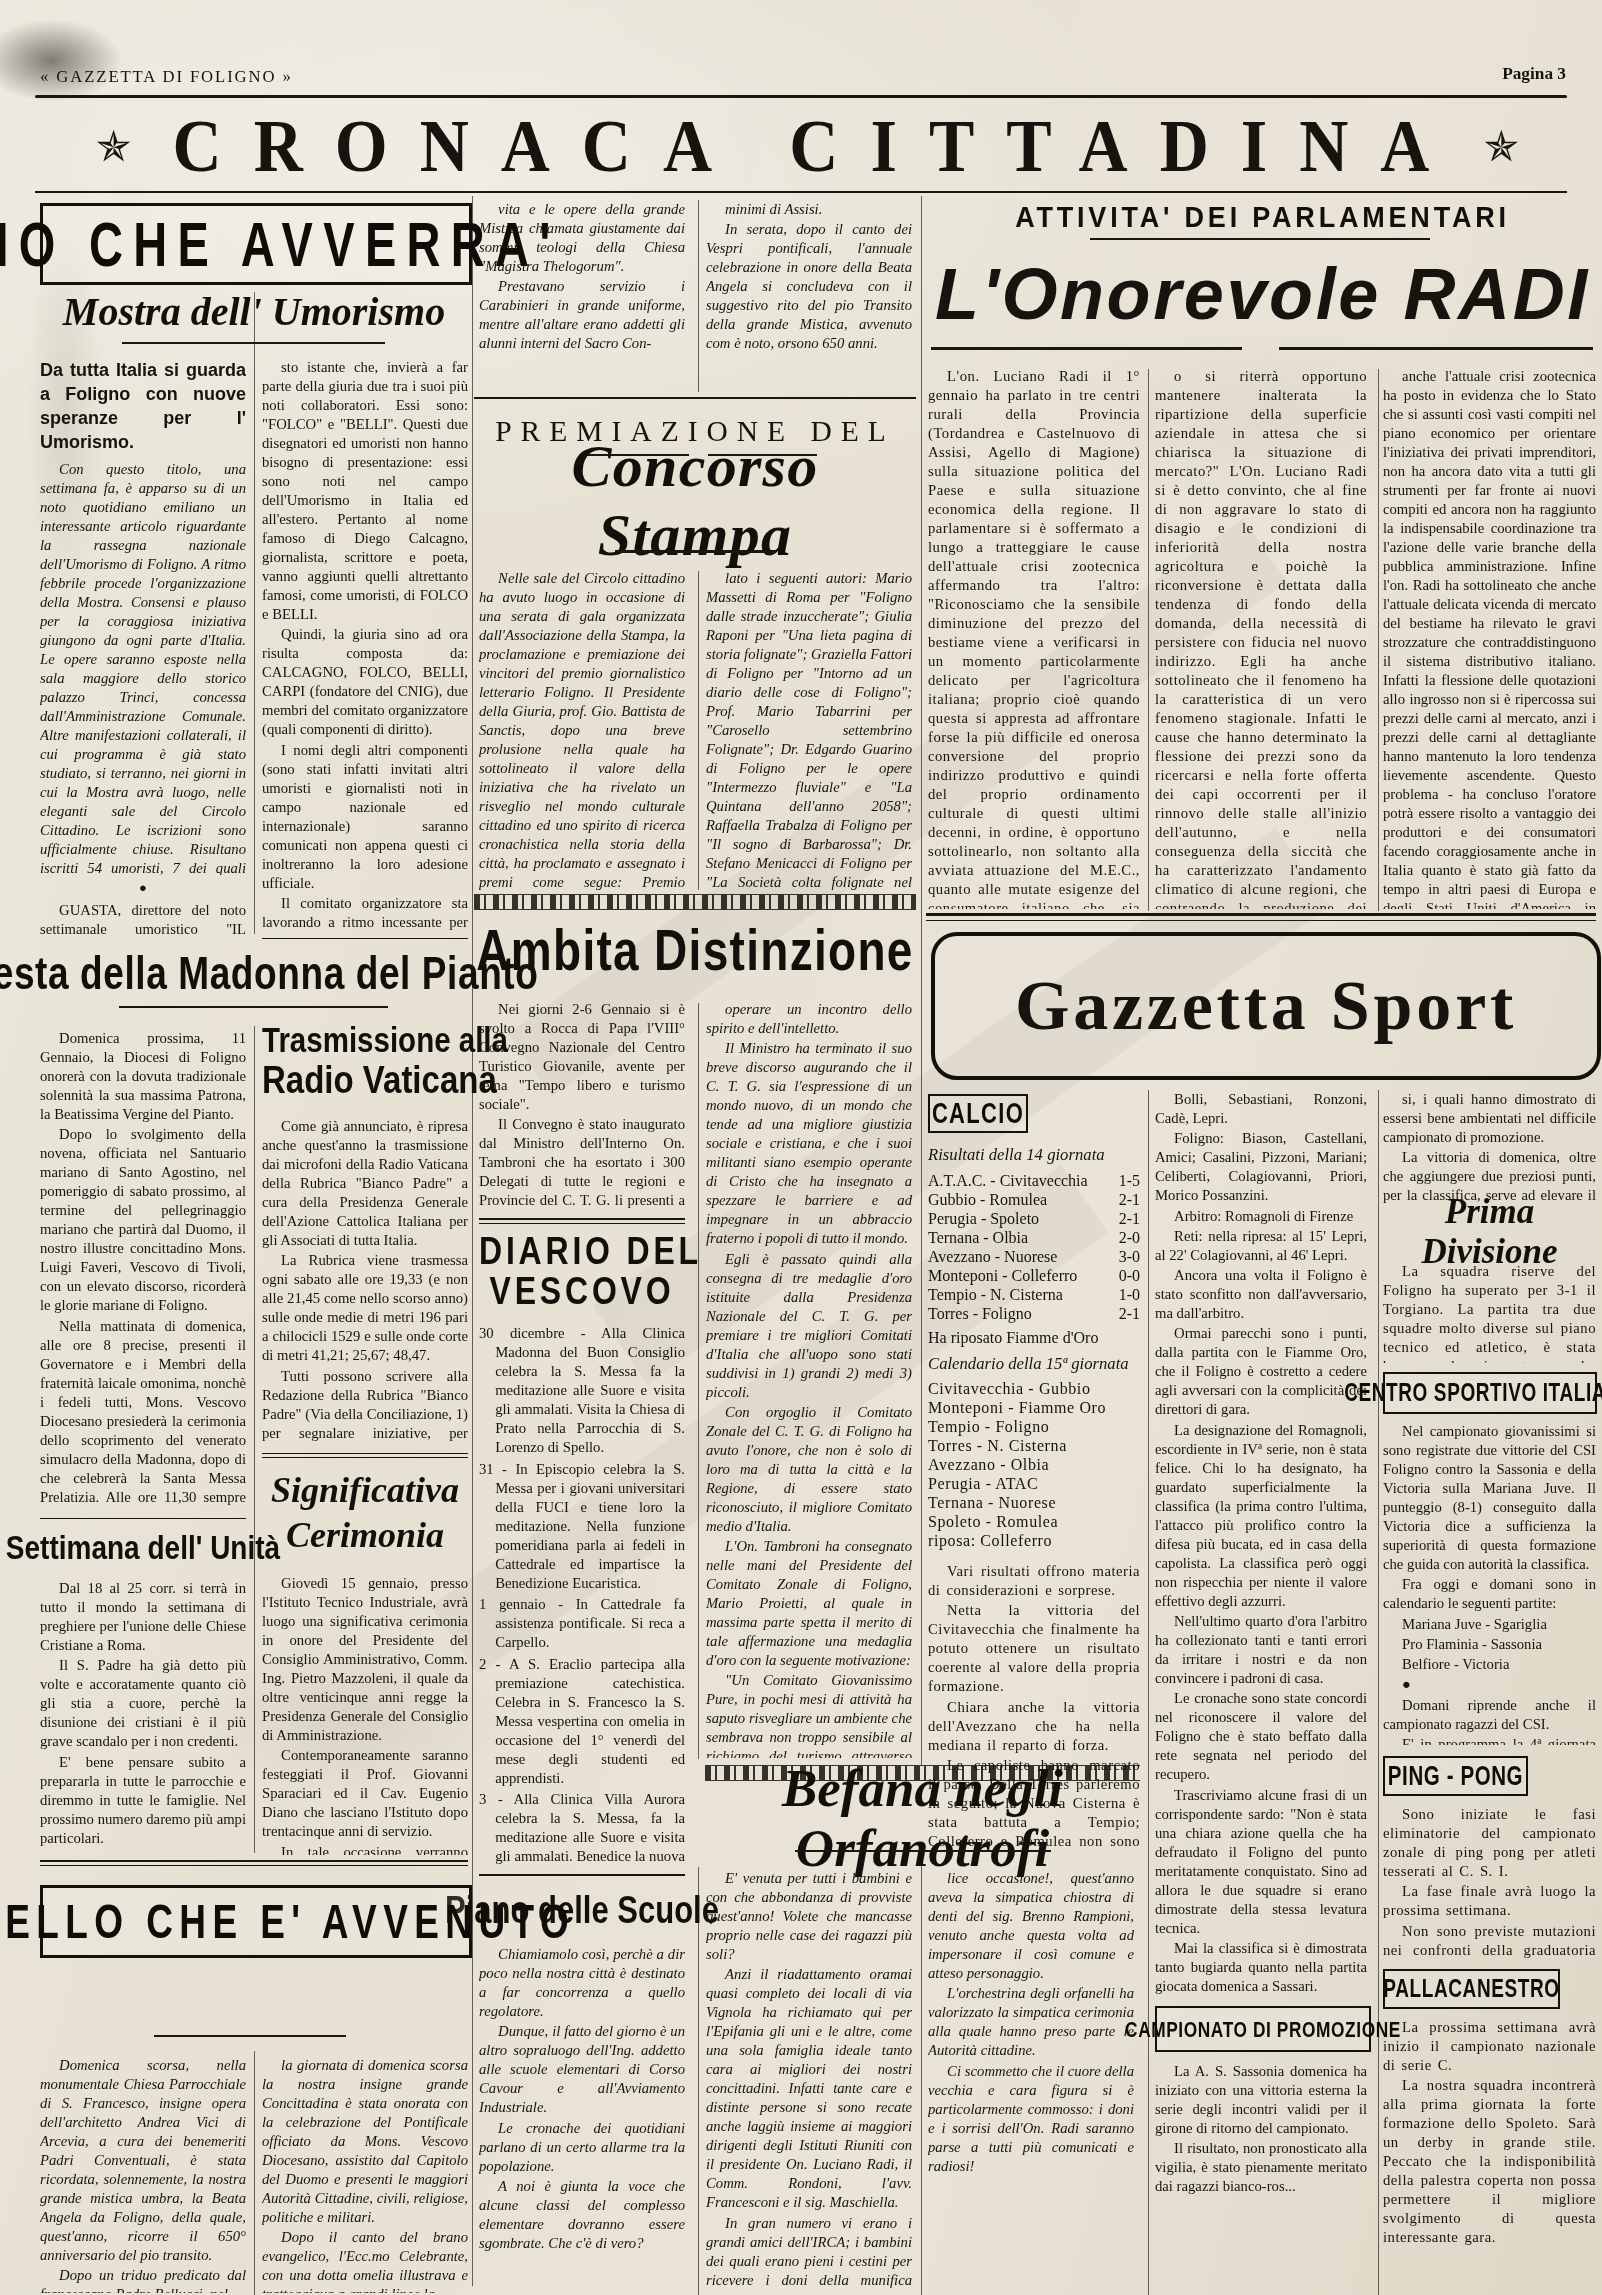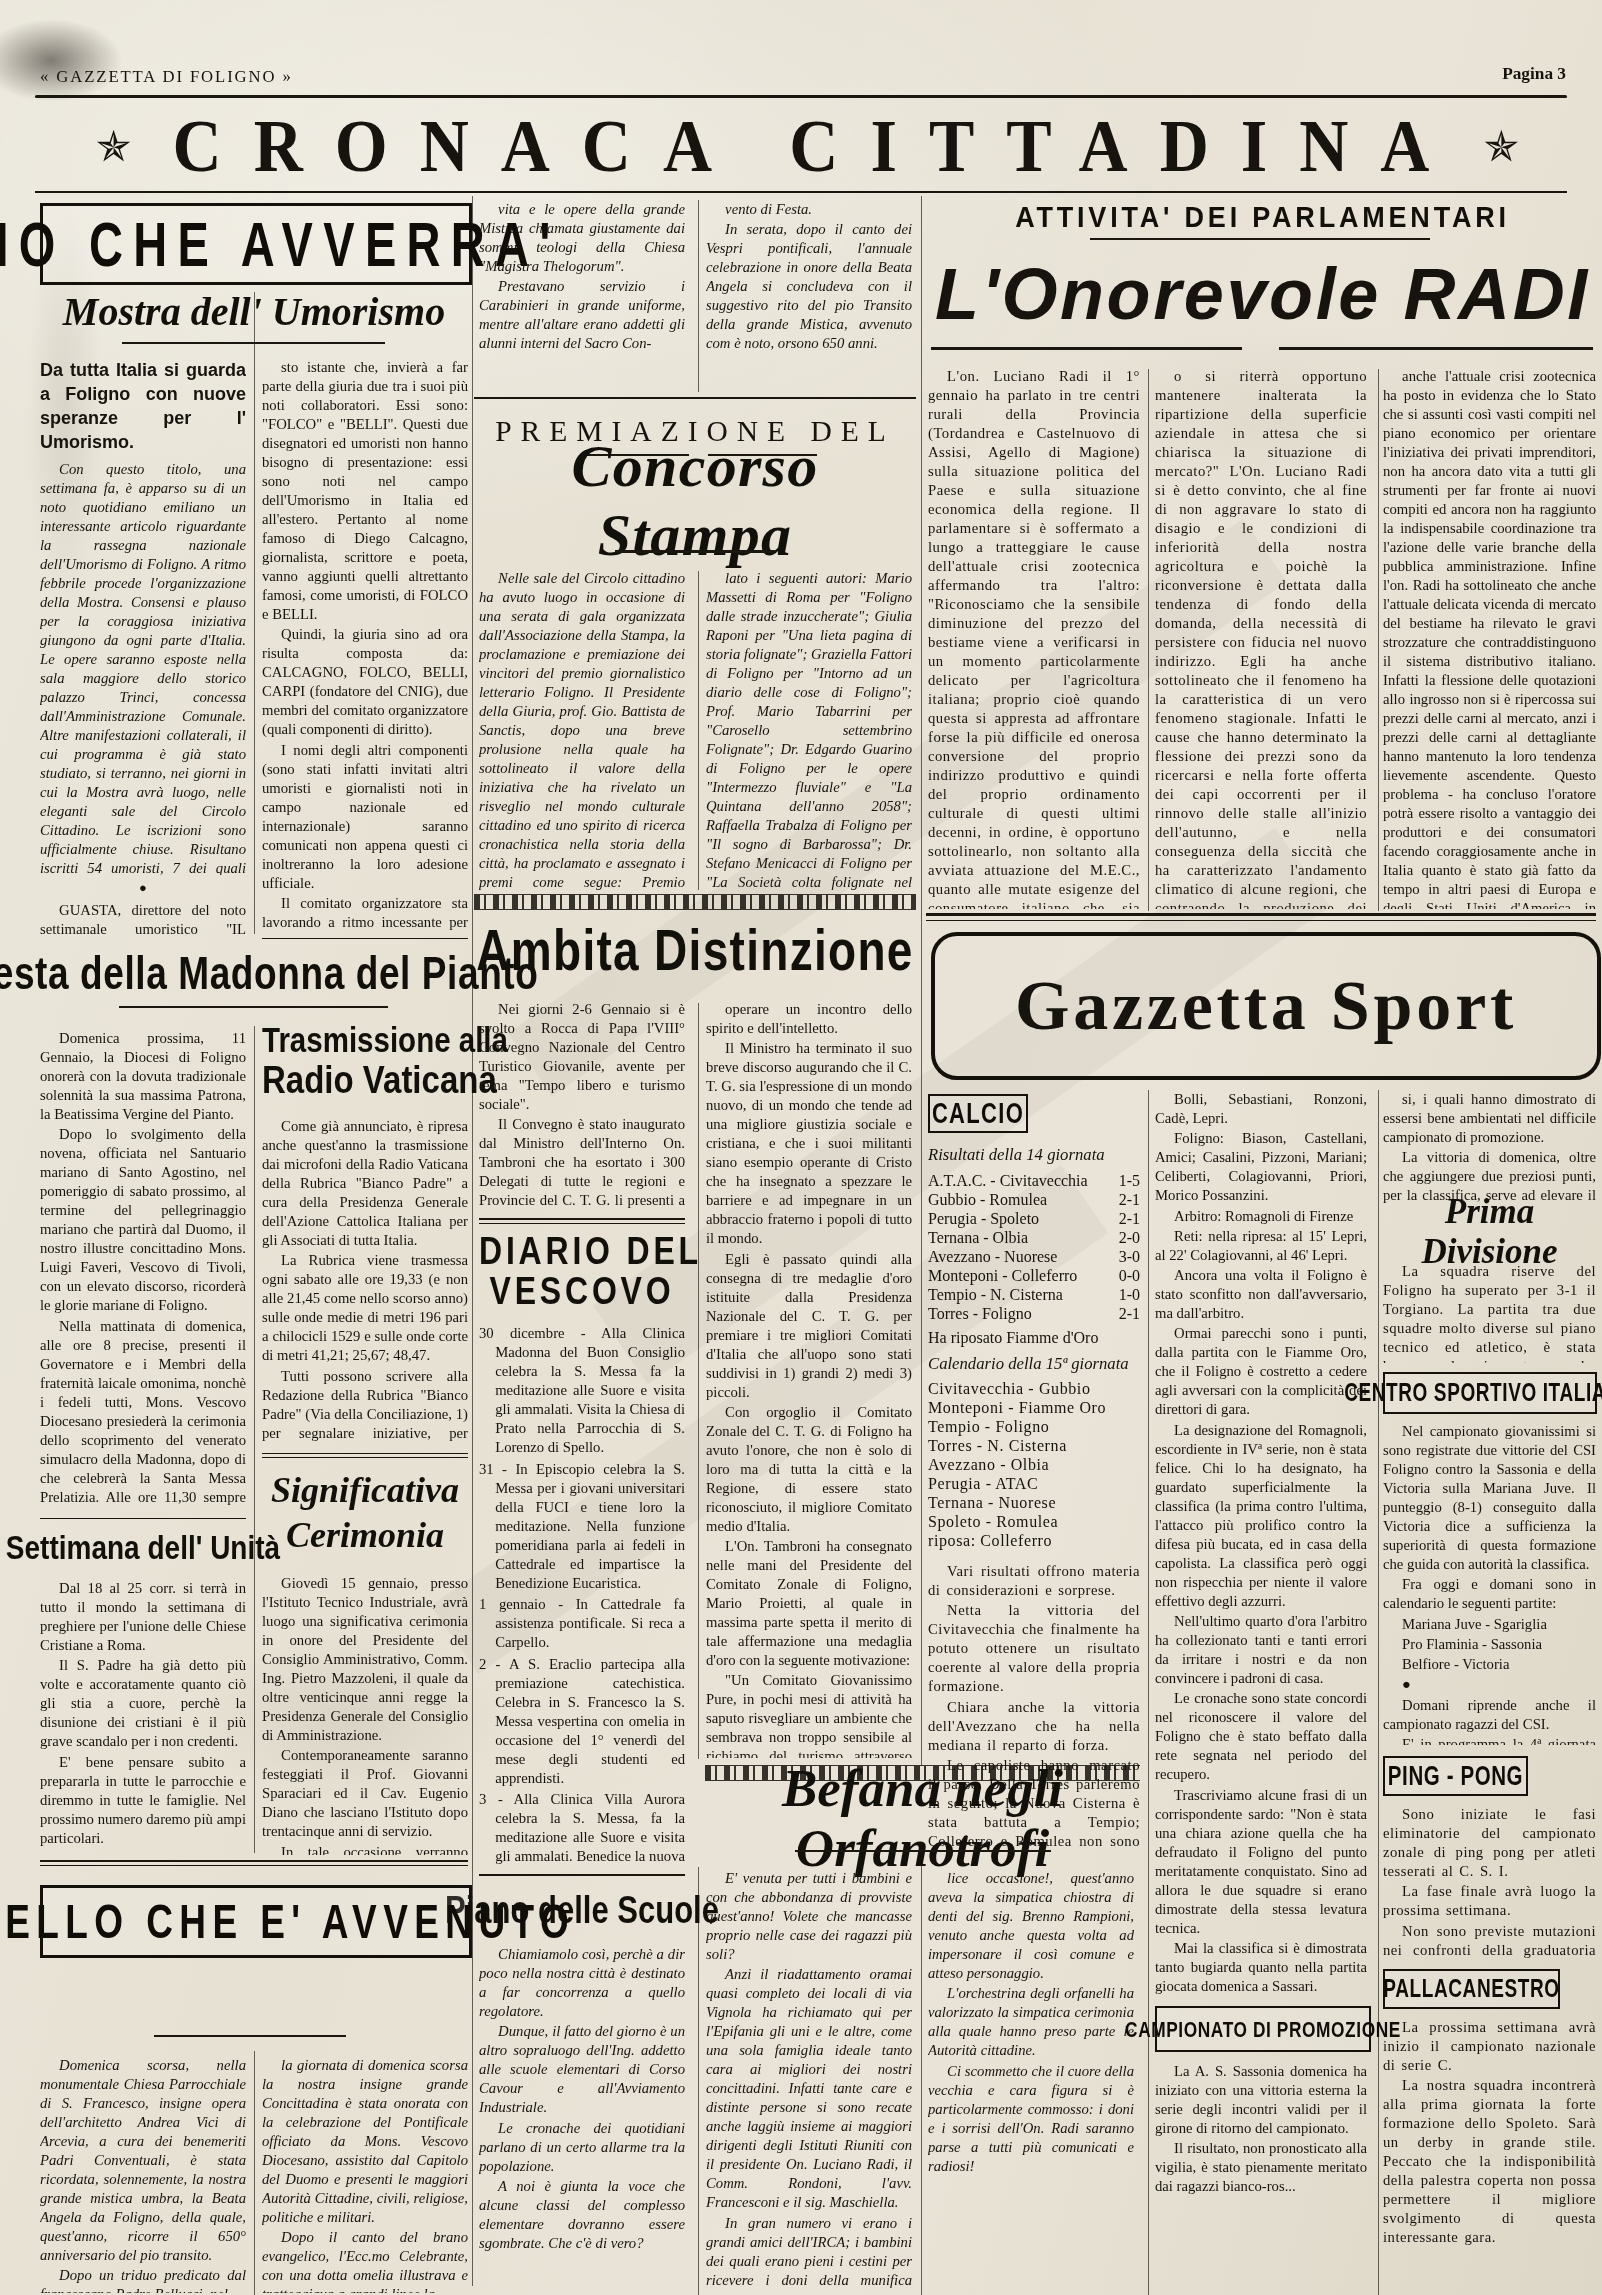--- a/index.html
+++ b/index.html
@@ -99,21 +99,21 @@
   </div>
 
   <div class="col body-italic cont" style="left:479px;top:200px;width:206px;height:191px;">
     <div>
         <div class="para">vita e le opere della grande Mistica chiamata giustamente dai sommi teologi della Chiesa "Magistra Thelogorum".</div>
         <div class="para">Prestavano servizio i Carabinieri in grande uniforme, mentre all'altare erano addetti gli alunni interni del Sacro Con-</div>
       </div>
   </div>
   <div class="col body-italic cont" style="left:706px;top:200px;width:206px;height:191px;">
     <div>
-        <div class="para">vento di Festa.</div>
+        <div class="para">minimi di Assisi.</div>
         <div class="para">In serata, dopo il canto dei Vespri pontificali, l'annuale celebrazione in onore della Beata Angela si concludeva con il suggestivo rito del pio Transito della grande Mistica, avvenuto com è noto, orsono 650 anni.</div>
       </div>
   </div>
 
   <div class="hrule" style="left:474px;top:397px;width:442px;height:1.9px;"></div>
   <div class="abs center" style="left:474px;top:413px;width:442px;height:36px;">
     <span style="font-family:'Liberation Serif',serif;font-size:29.5px;letter-spacing:9px;">PREMIAZIONE DEL</span>
   </div>
   <div class="hrule" style="left:580px;top:454px;width:109px;height:1.9px;"></div>
   <div class="hrule" style="left:708px;top:454px;width:109px;height:1.9px;"></div>
@@ -240,21 +240,21 @@
   </div>
   <div class="col body-italic" style="left:479px;top:1945px;width:206px;height:346px;">
     <div>
         <div class="para">Chiamiamolo così, perchè a dir poco nella nostra città è destinato a far concorrenza a quello regolatore.</div>
         <div class="para">Dunque, il fatto del giorno è un altro sopraluogo dell'Ing. addetto alle scuole elementari di Corso Cavour e all'Avviamento Industriale.</div>
         <div class="para">Le cronache dei quotidiani parlano di un certo allarme tra la popolazione.</div>
         <div class="para">A noi è giunta la voce che alcune classi del complesso elementare dovranno essere sgombrate. Che c'è di vero?</div>
       </div>
   </div>
 
-  <div class="col body-roman cont" style="left:706px;top:1000px;width:206px;height:758px;">
+  <div class="col body-roman cont" style="left:706px;top:1000px;width:206px;height:758px;font-style:italic;">
     <div>
         <div class="para">operare un incontro dello spirito e dell'intelletto.</div>
         <div class="para">Il Ministro ha terminato il suo breve discorso augurando che il C. T. G. sia l'espressione di un mondo nuovo, di un mondo che tende ad una migliore giustizia sociale e cristiana, e che i suoi militanti siano esempio operante di Cristo che ha insegnato a spezzare le barriere e ad impegnare in un abbraccio fraterno i popoli di tutto il mondo.</div>
         <div class="para">Egli è passato quindi alla consegna di tre medaglie d'oro istituite dalla Presidenza Nazionale del C. T. G. per premiare i tre migliori Comitati d'Italia che all'uopo sono stati suddivisi in 1) grandi 2) medi 3) piccoli.</div>
         <div class="para">Con orgoglio il Comitato Zonale del C. T. G. di Foligno ha avuto l'onore, che non è solo di loro ma di tutta la città e la Regione, di essere stato riconosciuto, il migliore Comitato medio d'Italia.</div>
         <div class="para">L'On. Tambroni ha consegnato nelle mani del Presidente del Comitato Zonale di Foligno, Mario Proietti, al quale in massima parte spetta il merito di tale affermazione una medaglia d'oro con la seguente motivazione:</div>
         <div class="para">"Un Comitato Giovanissimo Pure, in pochi mesi di attività ha saputo risvegliare un ambiente che sembrava non troppo sensibile al richiamo del turismo attraverso una attività brillante assidua, sempre diversa e ben studiata.</div>
       </div>
   </div>
 

